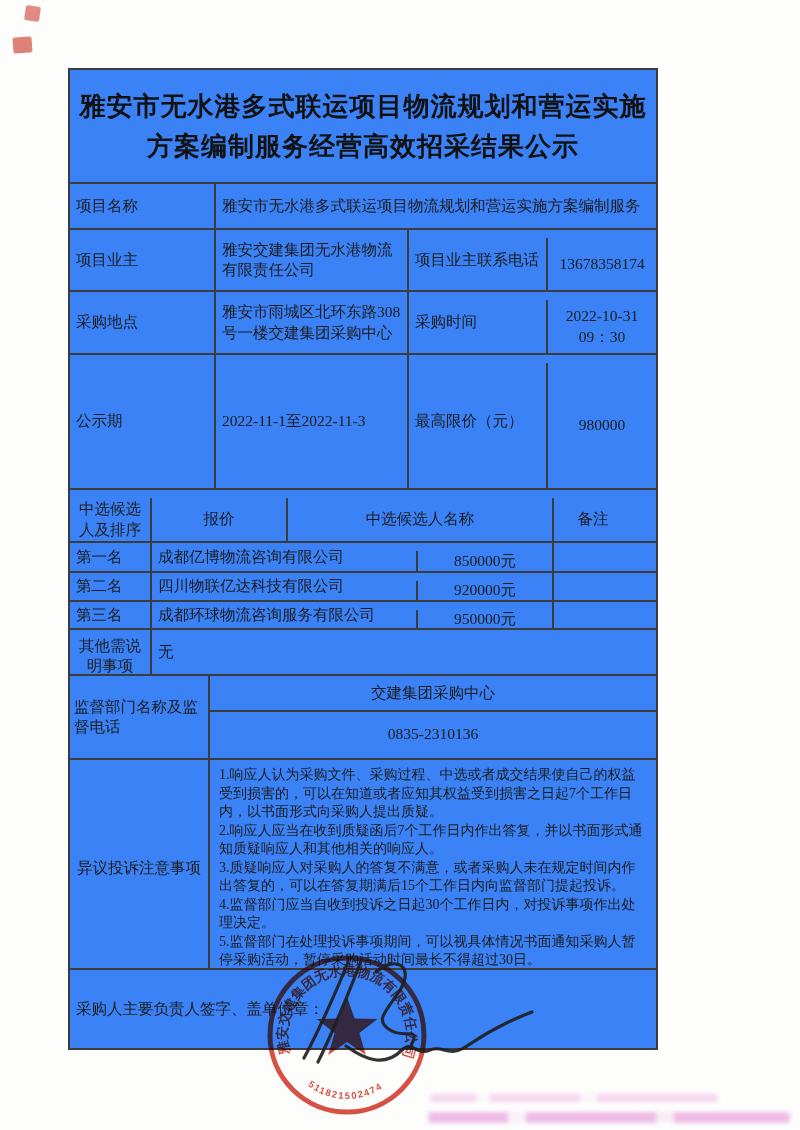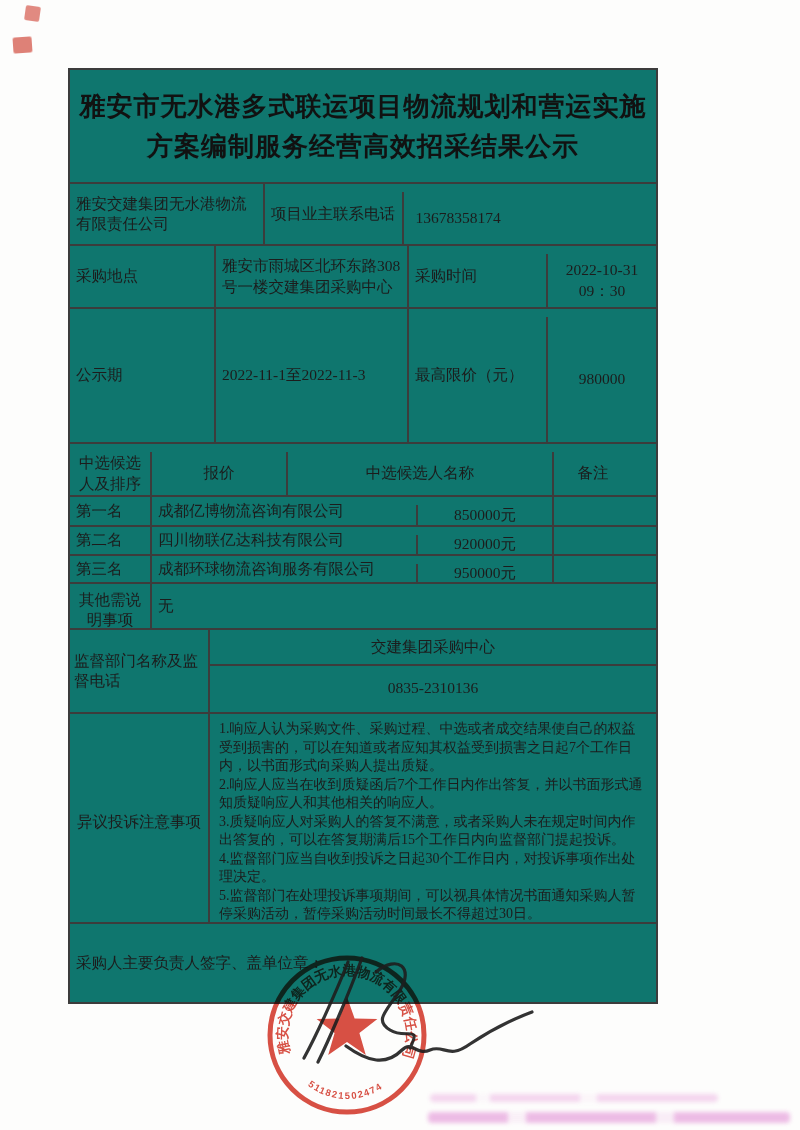--- a/index.html
+++ b/index.html
@@ -3,21 +3,21 @@
 <meta charset="utf-8">
 <style>
   html,body{margin:0;padding:0;}
   body{
     width:800px;height:1130px;position:relative;overflow:hidden;
     background:#fdfdfc;color:#1c1c1c;
     font-family:"Liberation Serif","DejaVu Serif",serif;
   }
   .doc-table{
     position:absolute;left:68px;top:68px;width:590px;
-    border:2px solid #3c3c3c;background:#0f766e;box-sizing:border-box;
+    border:2px solid #3c3c3c;background:#3b82f6;box-sizing:border-box;
   }
   .row{display:flex;border-top:2px solid #3c3c3c;box-sizing:border-box;}
   .row.first{border-top:none;}
   .cell{
     box-sizing:border-box;padding:2px 6px;display:flex;align-items:center;
     font-size:15.5px;line-height:1.32;overflow:hidden;
   }
   .cell + .cell{border-left:2px solid #3c3c3c;}
   .center{justify-content:center;text-align:center;margin-top:8px;}
   
@@ -72,22 +72,27 @@
 
 <div class="doc-table">
 
   <div class="row first r-title">
     <div class="title-text">
       <div>雅安市无水港多式联运项目物流规划和营运实施</div>
       <div>方案编制服务经营高效招采结果公示</div>
     </div>
   </div>
 
+  <div class="row r1">
+    <div class="cell w-label">项目名称</div>
+    <div class="cell w-span3">雅安市无水港多式联运项目物流规划和营运实施方案编制服务</div>
+  </div>
 
   <div class="row r2">
+    <div class="cell w-label">项目业主</div>
     <div class="cell w-val">雅安交建集团无水港物流有限责任公司</div>
     <div class="cell w-l2">项目业主联系电话</div>
     <div class="cell w-v2 center">13678358174</div>
   </div>
 
   <div class="row r3">
     <div class="cell w-label">采购地点</div>
     <div class="cell w-val">雅安市雨城区北环东路308号一楼交建集团采购中心</div>
     <div class="cell w-l2">采购时间</div>
     <div class="cell w-v2 center">

